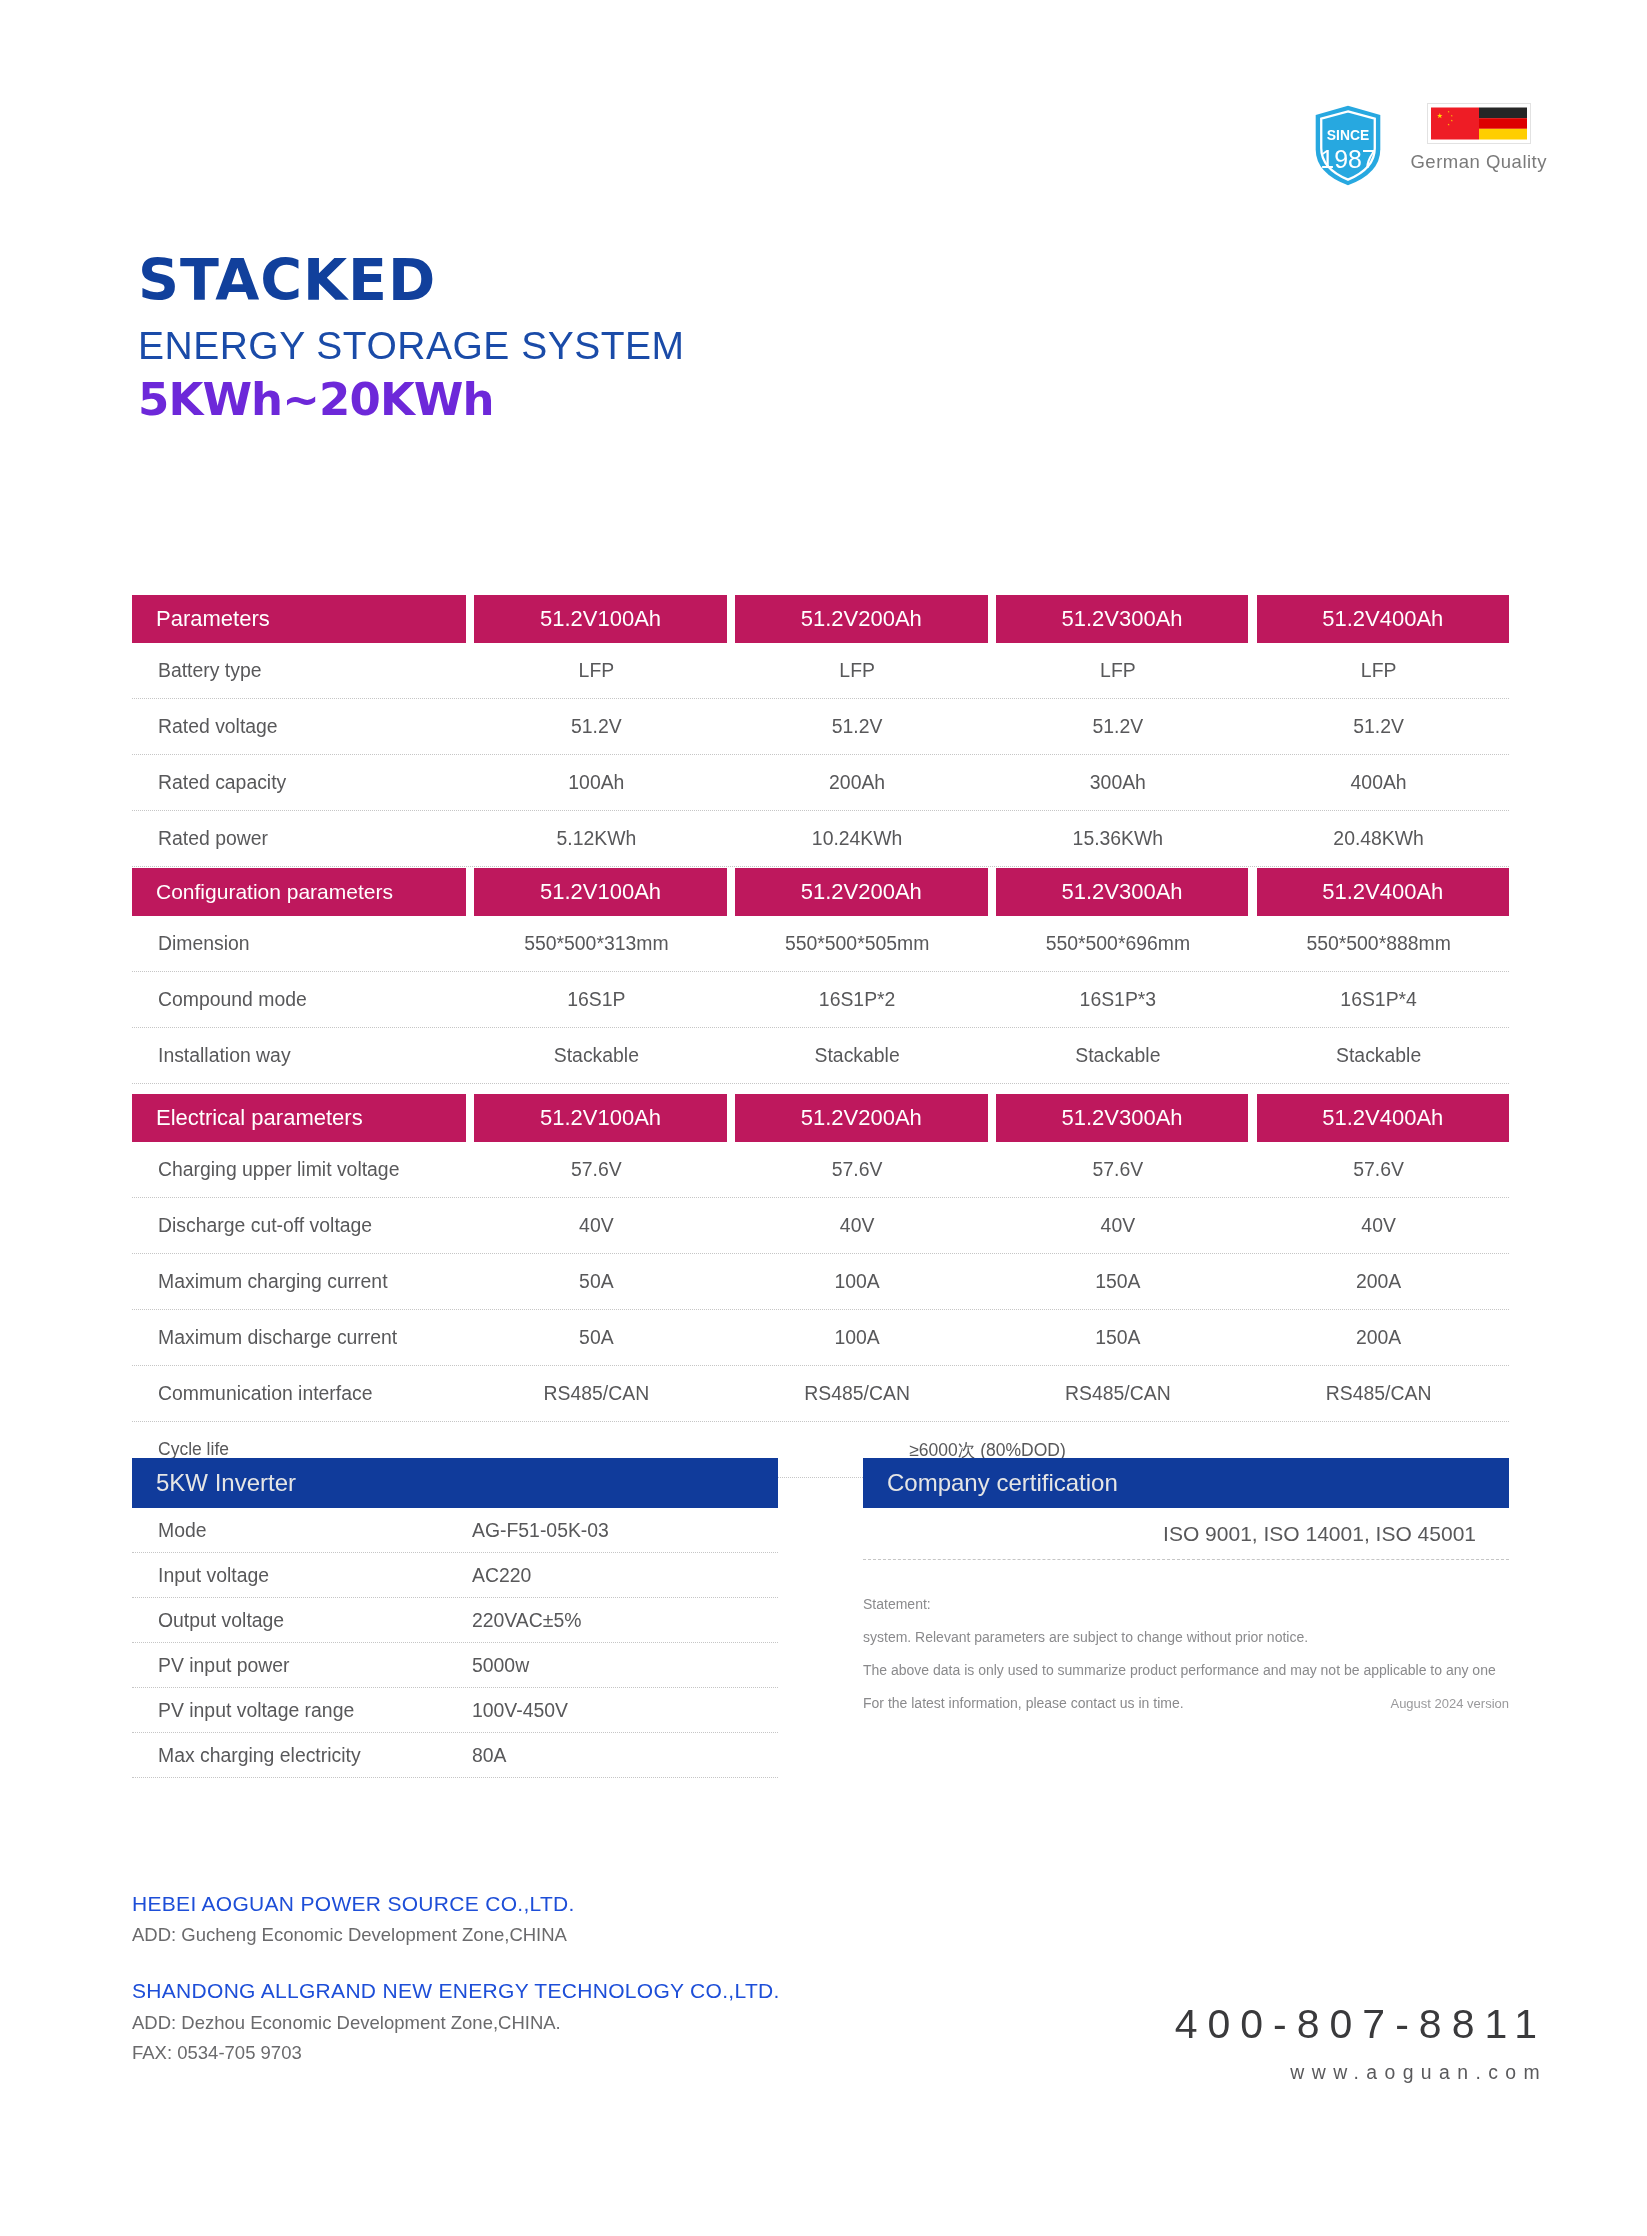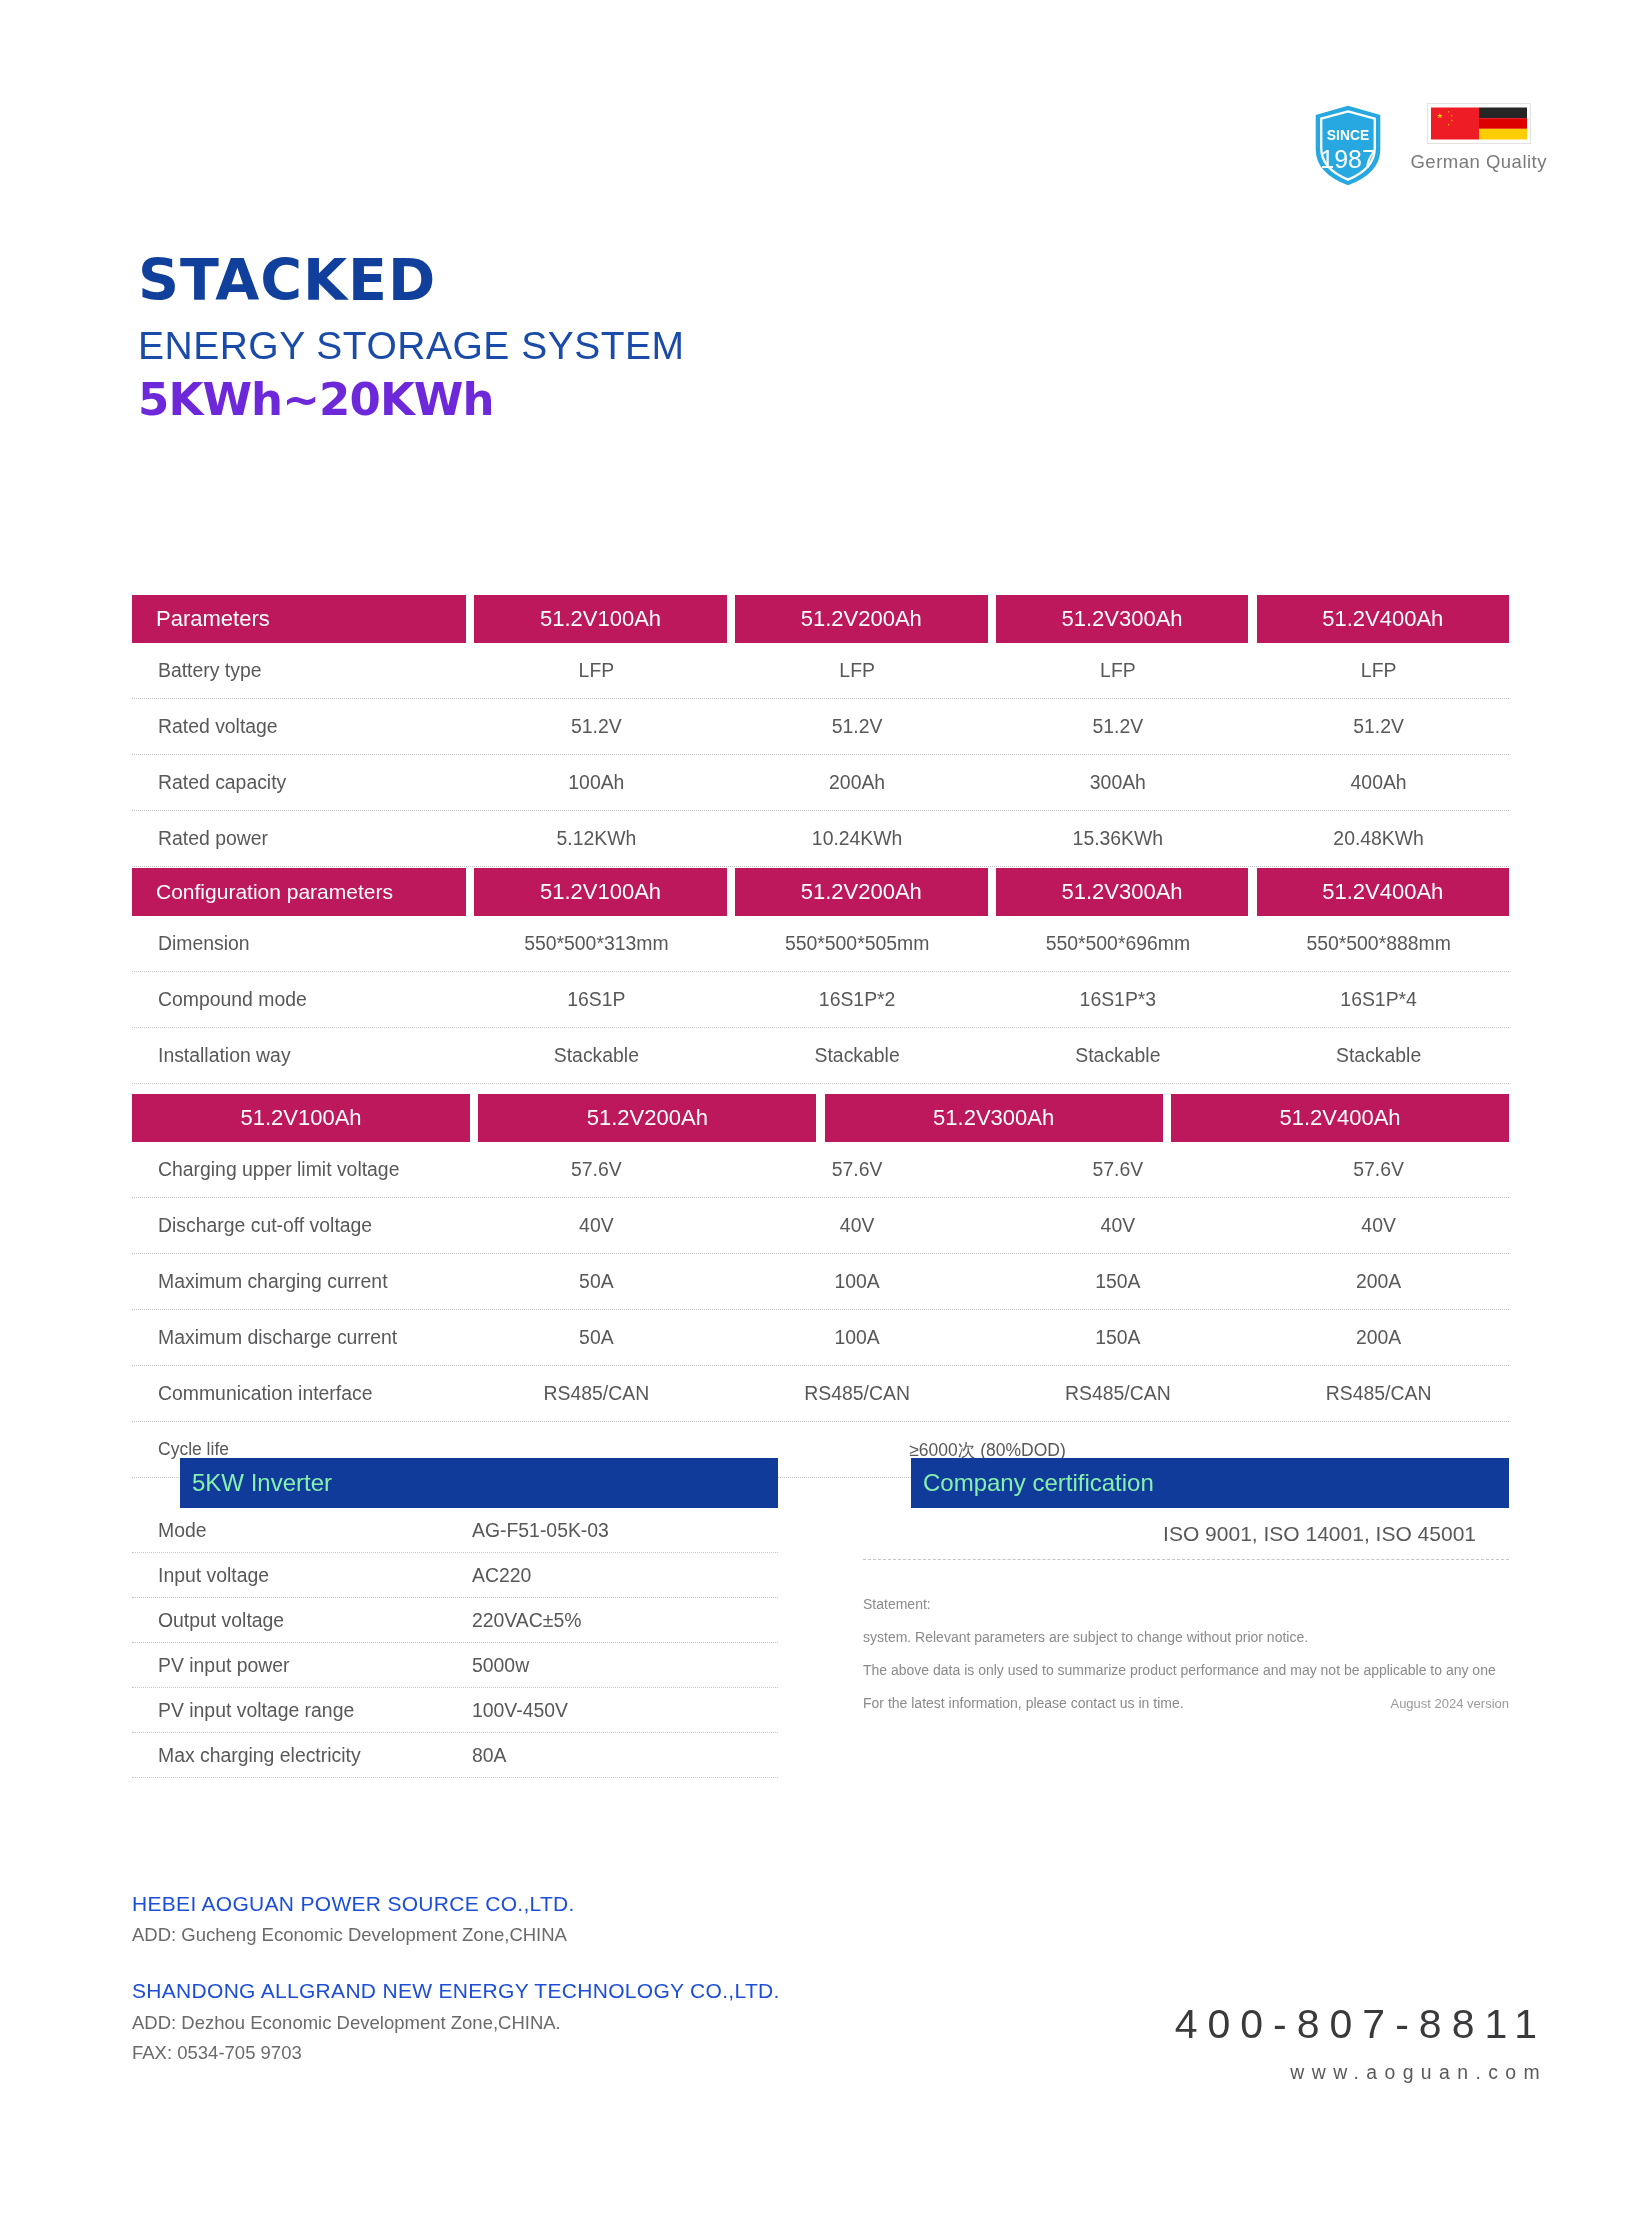--- a/index.html
+++ b/index.html
@@ -153,28 +153,27 @@
 
   
   .inv-table {
     position: absolute;
     left: 132px;
     top: 1458px;
     width: 646px;
   }
   .inv-head, .cert-head {
     background: #103b9b;
-    color: #86efac;
+    color: #e5e5e5;
     height: 50px;
     display: flex;
     align-items: center;
-    padding-left: 12px;
+    padding-left: 24px;
     font-size: 24px;
     font-family: "Liberation Sans", sans-serif;
-    margin-left: 48px;
   }
   .inv-row {
     display: flex;
     align-items: center;
     height: 45px;
     border-bottom: 0.9px dotted #c6c6c6;
     font-size: 19.4px;
   }
   .inv-row .k { flex: 0 0 340px; padding-left: 26px; }
   .inv-row .v { flex: 1 1 0; }
@@ -355,20 +354,21 @@
       <div class="cell label">Installation way</div>
       <div class="cell val">Stackable</div>
       <div class="cell val">Stackable</div>
       <div class="cell val">Stackable</div>
       <div class="cell val">Stackable</div>
     </div>
   </div>
 
   <div class="spec-table" style="top:1094px;">
     <div class="thead">
+      <div class="th label">Electrical parameters</div>
       <div class="th val">51.2V100Ah</div>
       <div class="th val">51.2V200Ah</div>
       <div class="th val">51.2V300Ah</div>
       <div class="th val">51.2V400Ah</div>
     </div>
     <div class="trow">
       <div class="cell label">Charging upper limit voltage</div>
       <div class="cell val">57.6V</div>
       <div class="cell val">57.6V</div>
       <div class="cell val">57.6V</div>

